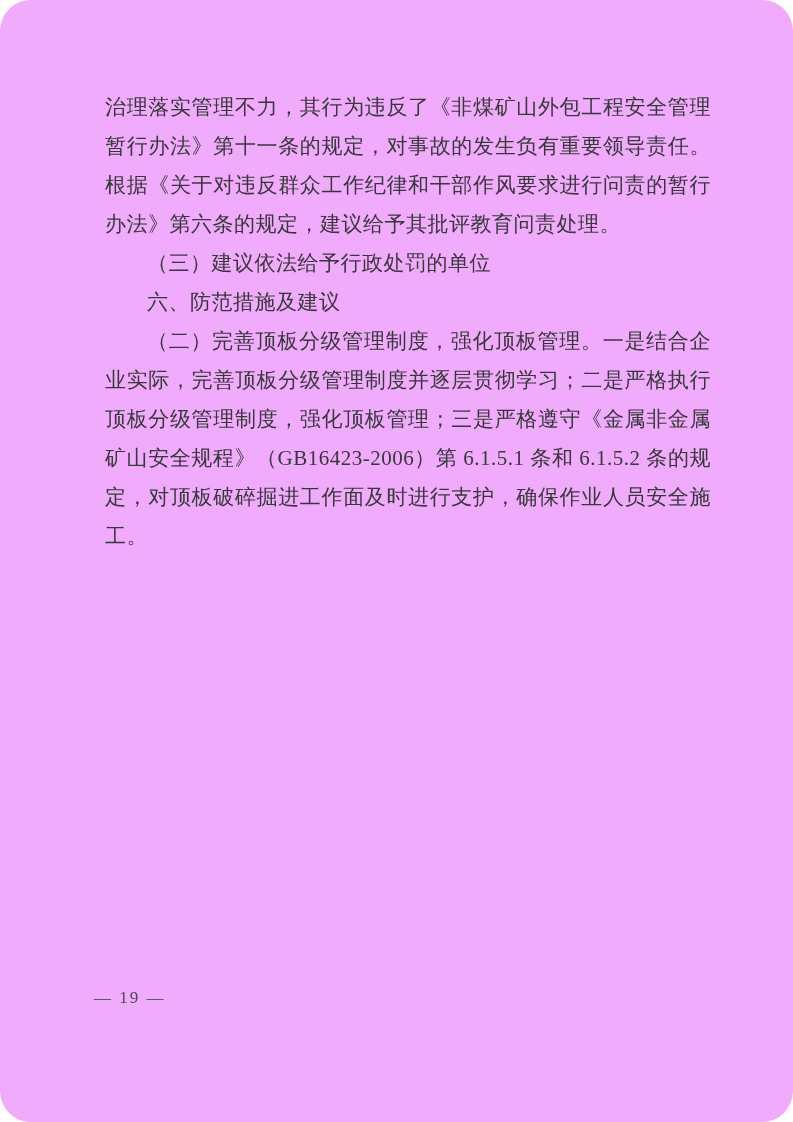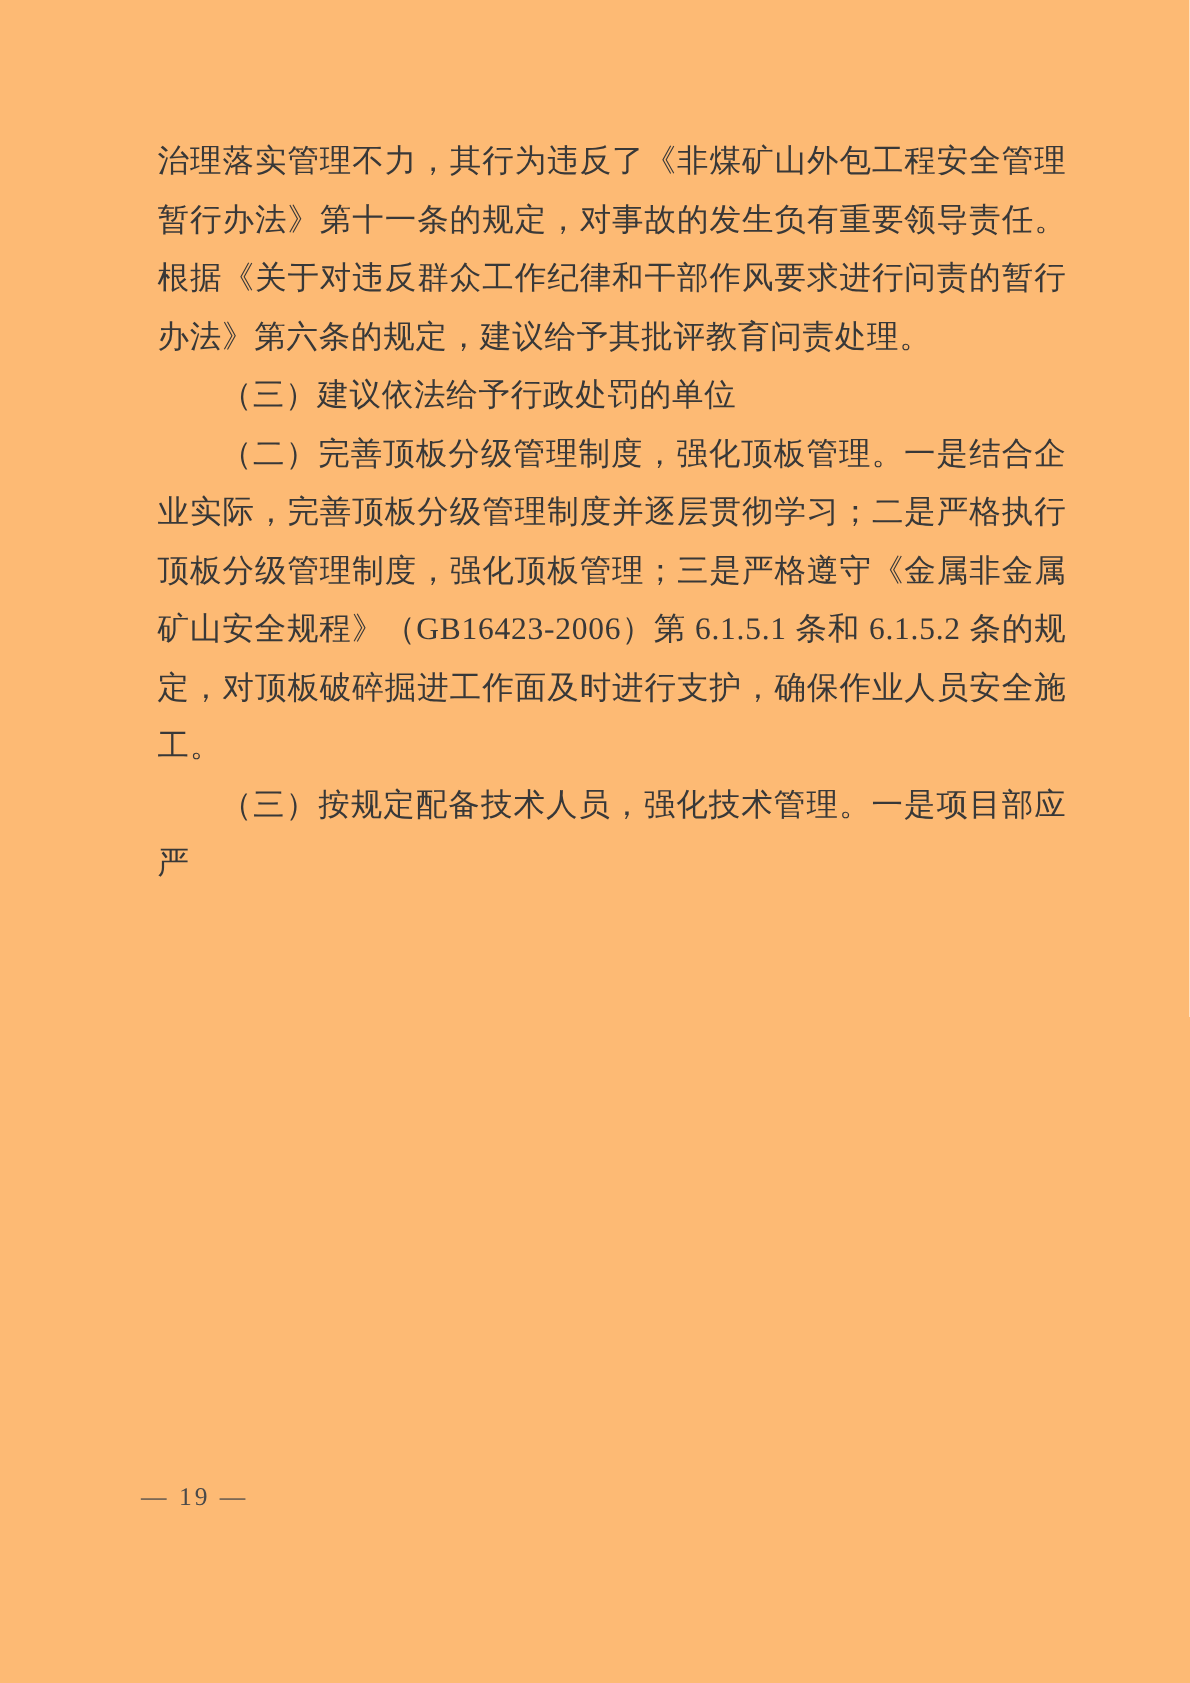--- a/index.html
+++ b/index.html
@@ -4,24 +4,25 @@
 <style>
   html, body {
     margin: 0;
     padding: 0;
     background: #ffffff;
   }
   .page {
     position: relative;
     width: 793px;
     height: 1122px;
-    background: #fdba74;
+    background: #f0abfc;
     overflow: hidden;
     font-family: "Liberation Serif", "DejaVu Serif", serif;
     color: #383838;
+    border-radius: 31px;
   }
   .text-block {
     position: absolute;
     top: 88px;
     left: 105px;
     width: 606px;
   }
   .para {
     margin: 0;
     font-size: 21px;
@@ -51,22 +52,22 @@
 <body>
 
 <div class="page">
   <div class="text-block">
 
     <p class="para no-indent"><span>治理落实管理不力，其行为违反了《非煤矿山外包工程安全管理暂行办法》第十一条的规定，对事故的发生负有重要领导责任。根据《关于对违反群众工作纪律和干部作风要求进行问责的暂行办法》第六条的规定，建议给予其批评教育问责处理。</span></p>
 
     <p class="para"><span class="lead">（三）建议依法给予行政处罚的单位</span></p>
 
 
+    <p class="para"><span class="lead">六、防范措施及建议</span></p>
 
 
     <p class="para"><span class="lead">（二）完善顶板分级管理制度，强化顶板管理。</span><span>一是结合企业实际，完善顶板分级管理制度并逐层贯彻学习；二是严格执行顶板分级管理制度，强化顶板管理；三是严格遵守《金属非金属矿山安全规程》（GB16423-2006）第 6.1.5.1 条和 6.1.5.2 条的规定，对顶板破碎掘进工作面及时进行支护，确保作业人员安全施工。</span></p>
 
-    <p class="para"><span class="lead">（三）按规定配备技术人员，强化技术管理。</span><span>一是项目部应严</span></p>
 
   </div>
 
   <div class="page-number">— 19 —</div>
 </div>
 
 </body></html>

